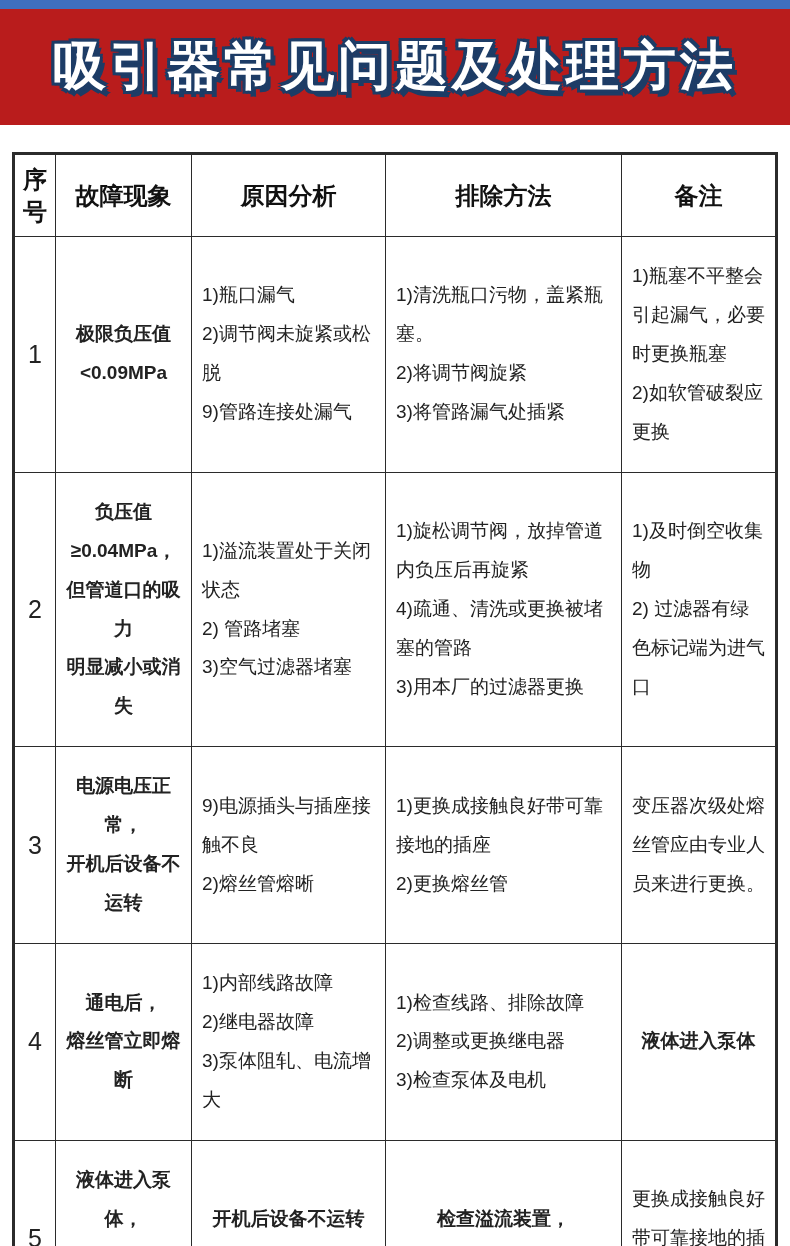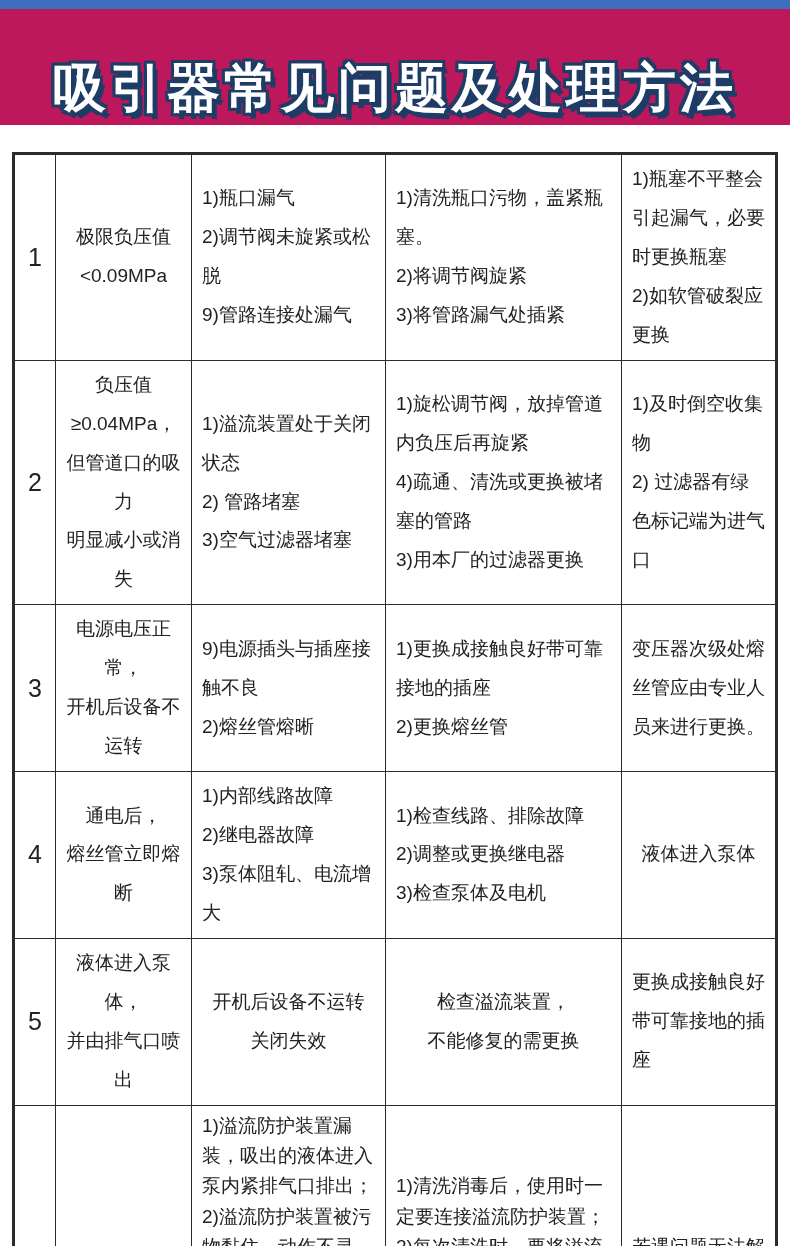--- a/index.html
+++ b/index.html
@@ -9,23 +9,23 @@
     width: 790px;
     height: 1246px;
     overflow: hidden;
     font-family: "Liberation Sans", "DejaVu Sans", sans-serif;
   }
   
   .banner { width: 790px; }
   .banner-strip { height: 9px; background: #3e6fbe; }
   .banner-main {
     height: 116px;
-    background: #be185d;
+    background: #b91c1c;
     display: flex;
-    align-items: flex-end;
+    align-items: center;
     justify-content: center;
   }
   .banner-title {
     font-size: 53px;
     font-weight: bold;
     letter-spacing: 4px;
     color: #ffffff;
     white-space: nowrap;
     text-shadow:
       -3px -3px 0 #1d3c66,  3px -3px 0 #1d3c66,
@@ -54,28 +54,28 @@
     font-size: 24px;
     font-weight: bold;
     color: #111111;
     text-align: center;
     line-height: 1.3;
     padding: 2px;
   }
   .fault-table td {
     font-size: 19px;
     line-height: 2.05;
-    padding: 5px 8px;
+    padding: 20px 8px;
   }
   td.cell-no {
     font-size: 25px;
     text-align: center;
     padding: 0 2px;
   }
-  td.center { text-align: center; }
+  td.center { text-align: center; font-weight: bold; }
   td.left   { text-align: left; padding-left: 10px; }
   tr.tight td { line-height: 1.6; }
 </style>
 </head>
 <body>
 
 <div class="banner">
   <div class="banner-strip"></div>
   <div class="banner-main">
     <div class="banner-title">吸引器常见问题及处理方法</div>
@@ -84,20 +84,27 @@
 
 <table class="fault-table">
   <colgroup>
     <col style="width:42px">
     <col style="width:136px">
     <col style="width:194px">
     <col style="width:236px">
     <col style="width:155px">
   </colgroup>
   <tbody>
+      <tr style="height:83px">
+    <th>序号</th>
+    <th>故障现象</th>
+    <th>原因分析</th>
+    <th>排除方法</th>
+    <th>备注</th>
+  </tr>
   <tr style="height:145px">
     <td class="cell-no">1</td>
     <td class="center">极限负压值
 &lt;0.09MPa</td>
     <td class="left">1)瓶口漏气
 2)调节阀未旋紧或松脱
 9)管路连接处漏气</td>
     <td class="left">1)清洗瓶口污物，盖紧瓶塞。
 2)将调节阀旋紧
 3)将管路漏气处插紧</td>

